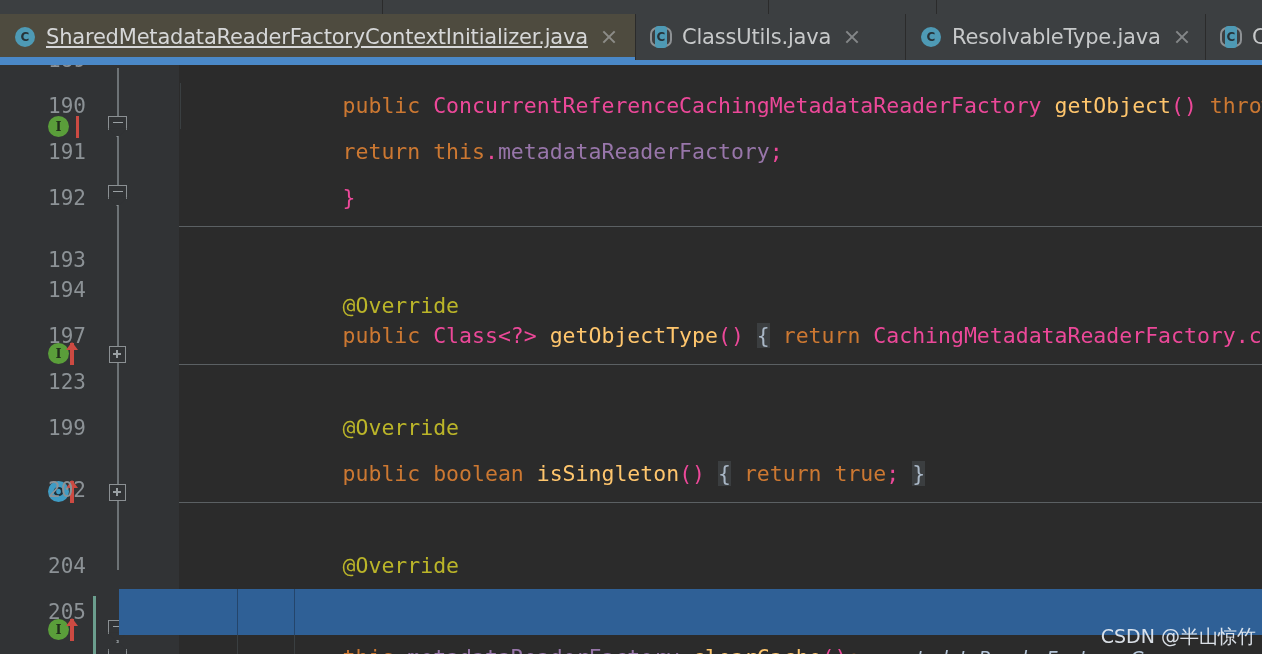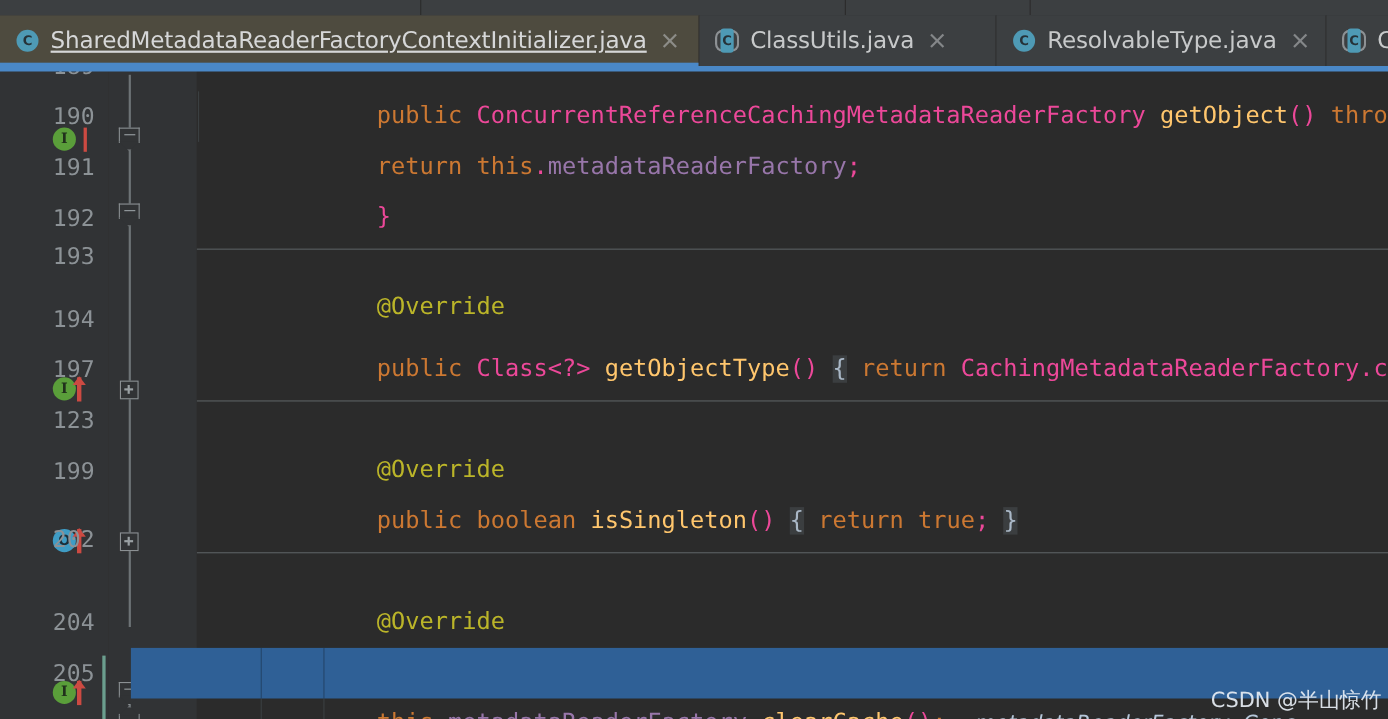--- a/index.html
+++ b/index.html
@@ -327,21 +327,21 @@
     <div class="foldtag" style="left:108px; top:125px;">
       <span class="body"></span>
         <span class="point"></span>
         <span class="dash"></span>
     </div>
 
     <div class="row" style="top:115px;">
       <div class="lineno">192</div>
     </div>
 
-    <div class="row" style="top:150px;">
+    <div class="row" style="top:177px;">
       <div class="lineno">193</div>
       <div class="codecell" style="left:239px;">
         <span class="ann">@Override</span>
       </div>
     </div>
 
     <div class="row" style="top:207px;">
       <div class="lineno">194</div>
       <div class="codecell" style="left:239px;">
         <span class="kw">public </span><span class="tok">Class&lt;?&gt; </span><span class="fn">getObjectType</span><span class="tok">()</span><span class="tok"> </span><span class="brhl">{</span><span class="tok"> </span><span class="kw">return </span><span class="tok">CachingMetadataReaderFactory.cla</span>

